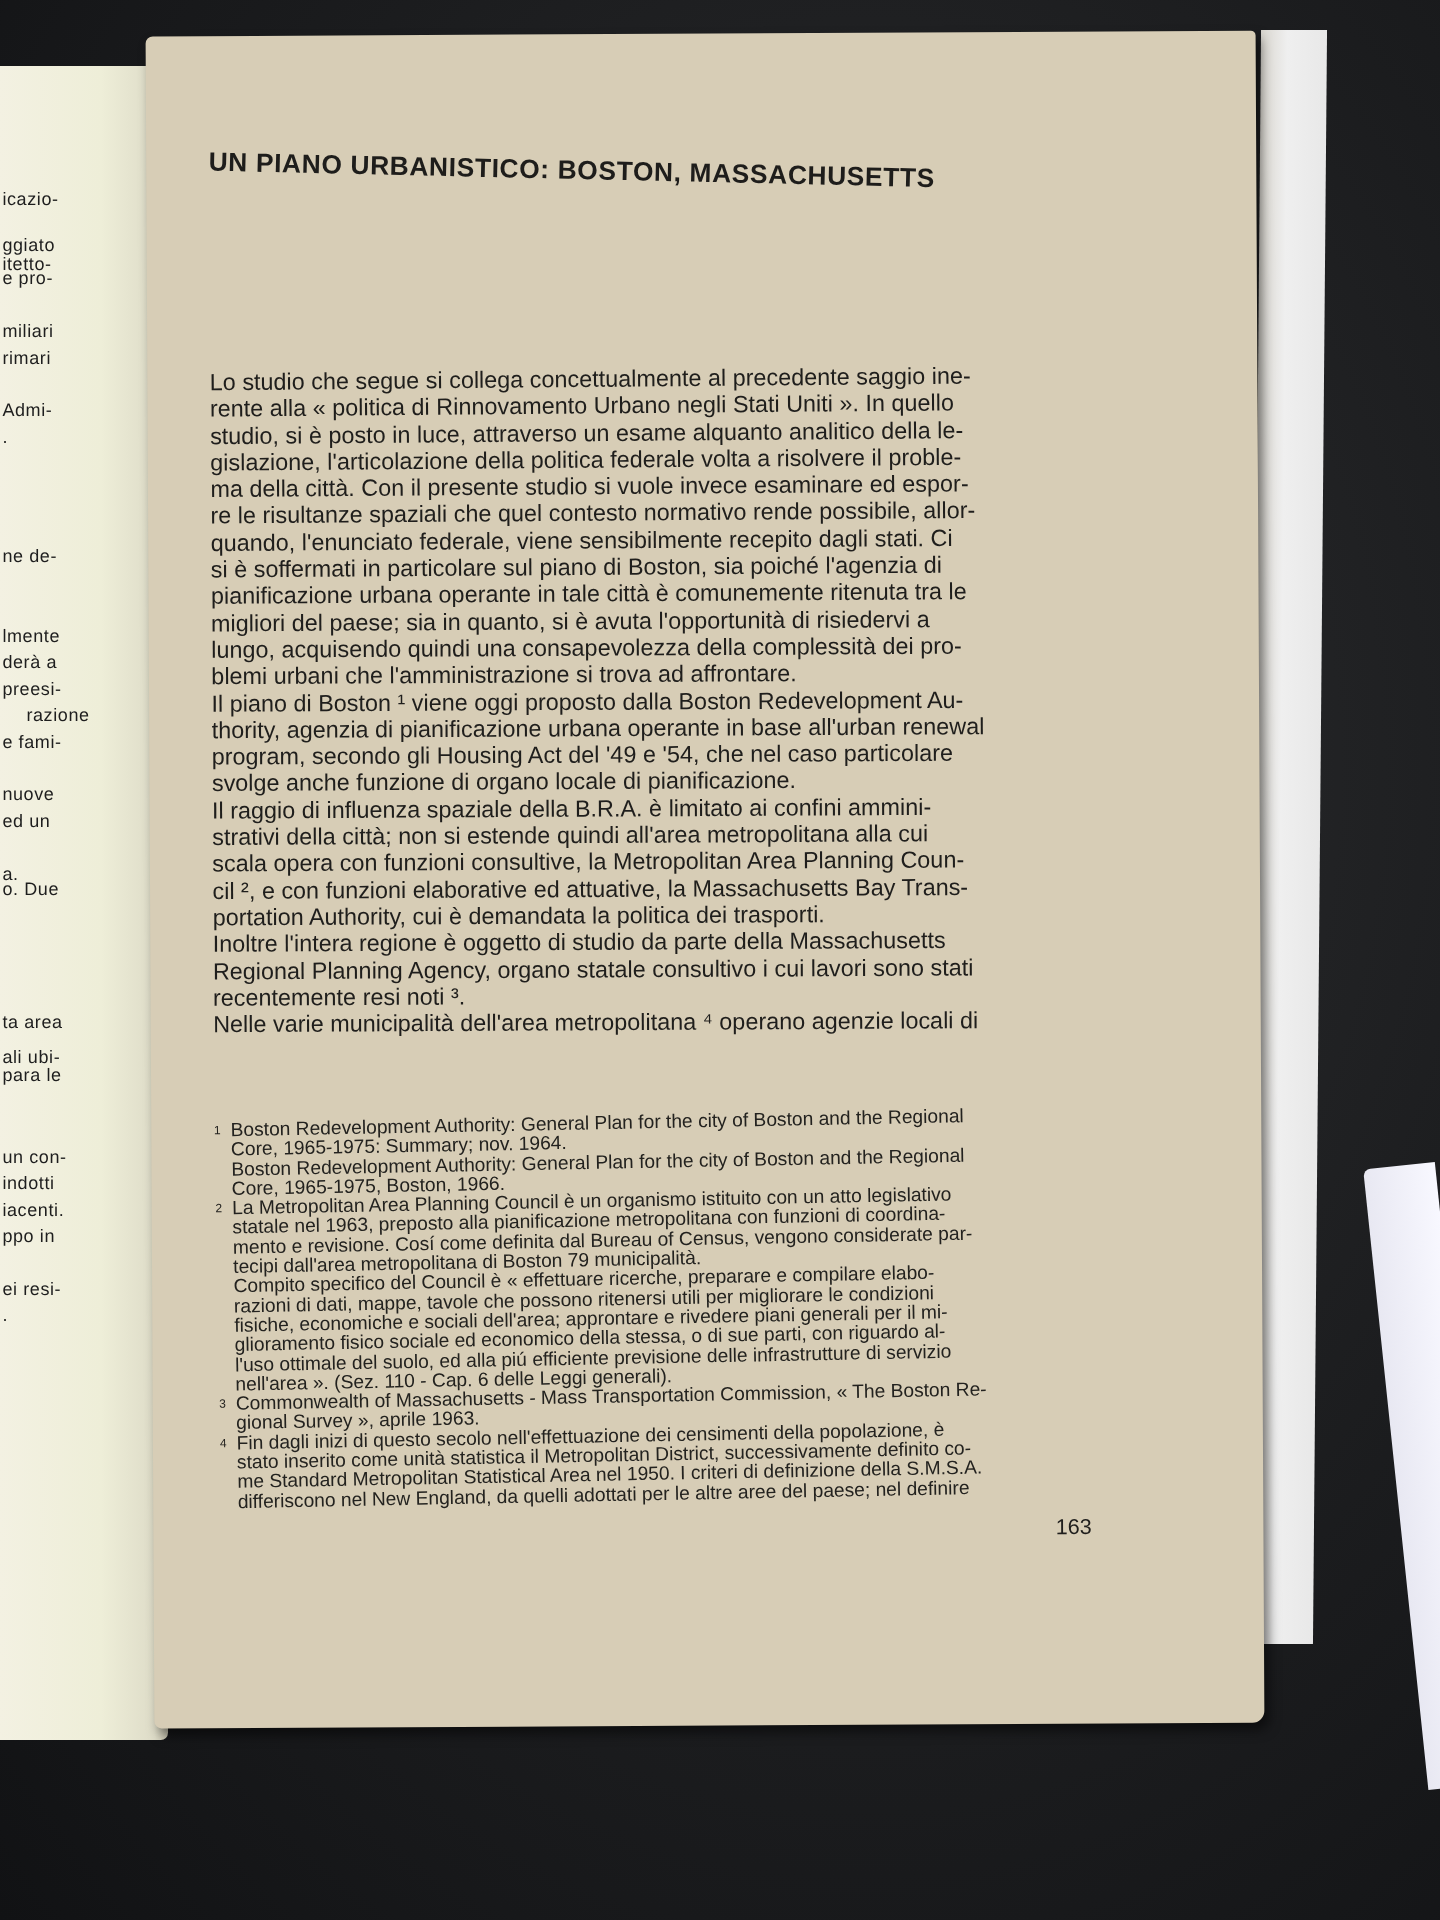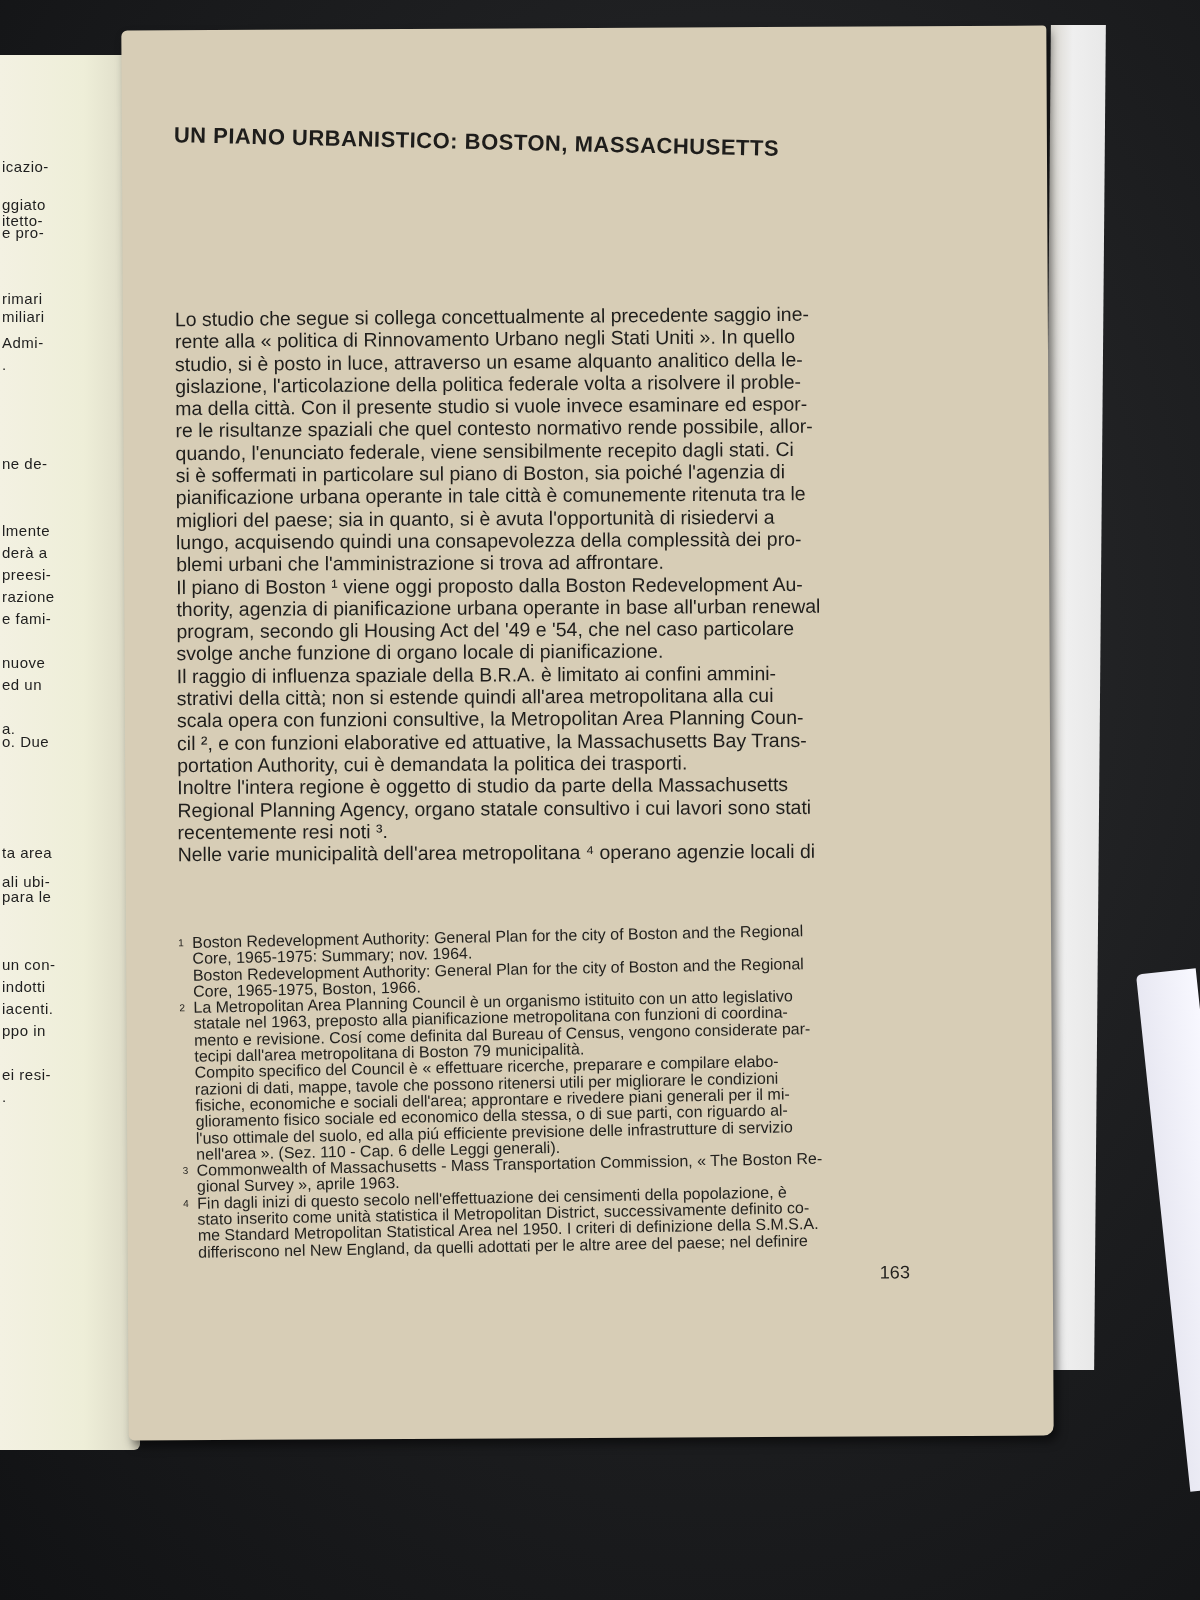--- a/index.html
+++ b/index.html
@@ -60,29 +60,29 @@
   }
 </style>
 </head>
 <body>
 
 <div class="left-page" id="left-page">
     <div class="left-line" style="top: 103px;">icazio-</div>
     <div class="left-line" style="top: 125px; margin-top: 32px;">itetto-</div>
     <div class="left-line" style="top: 141px;">ggiato</div>
     <div class="left-line" style="top: 169px;">e pro-</div>
-    <div class="left-line" style="top: 213px; margin-top: 40px;">miliari</div>
+    <div class="left-line" style="top: 213px;">miliari</div>
     <div class="left-line" style="top: 235px;">rimari</div>
     <div class="left-line" style="top: 279px;"> Admi-</div>
     <div class="left-line" style="top: 301px;">.</div>
     <div class="left-line" style="top: 400px;">ne de-</div>
     <div class="left-line" style="top: 467px;">lmente</div>
     <div class="left-line" style="top: 489px;">derà a</div>
     <div class="left-line" style="top: 511px;">preesi-</div>
-    <div class="left-line" style="top: 533px;">razione</div>
+    <div class="left-line" style="top: 533px; margin-left: 20px;">razione</div>
     <div class="left-line" style="top: 555px;">e fami-</div>
     <div class="left-line" style="top: 599px;"> nuove</div>
     <div class="left-line" style="top: 621px;"> ed un</div>
     <div class="left-line" style="top: 678px;">o. Due</div>
     <div class="left-line" style="top: 665px;">a.</div>
     <div class="left-line" style="top: 789px;">ta area</div>
     <div class="left-line" style="top: 833px;">para le</div>
     <div class="left-line" style="top: 818px;">ali ubi-</div>
     <div class="left-line" style="top: 901px;">un con-</div>
     <div class="left-line" style="top: 923px;"> indotti</div>

